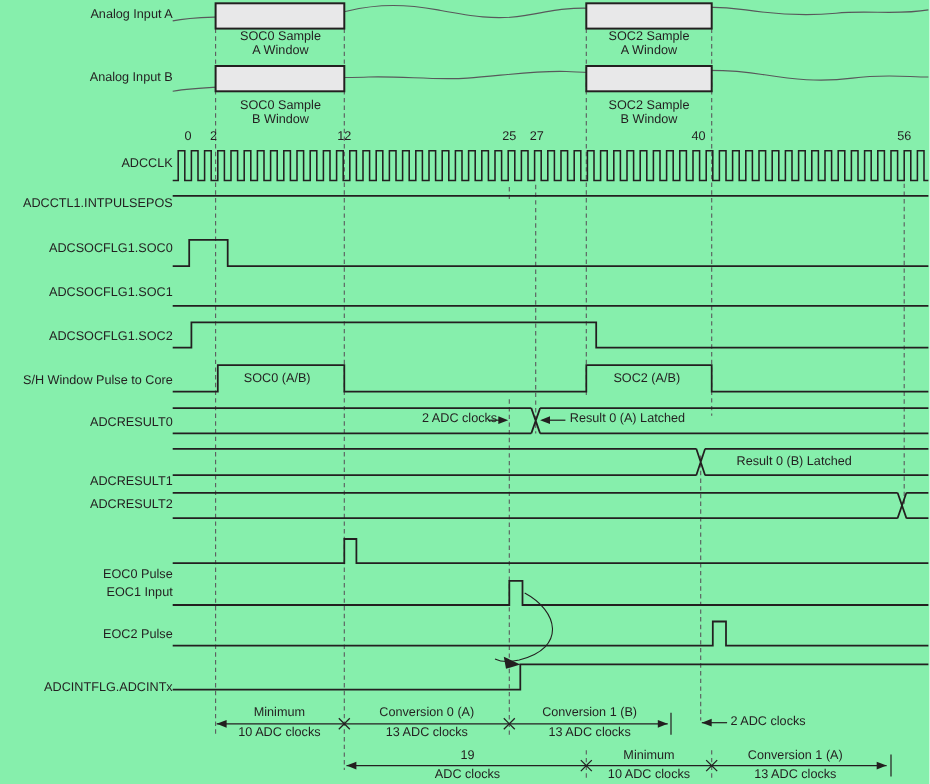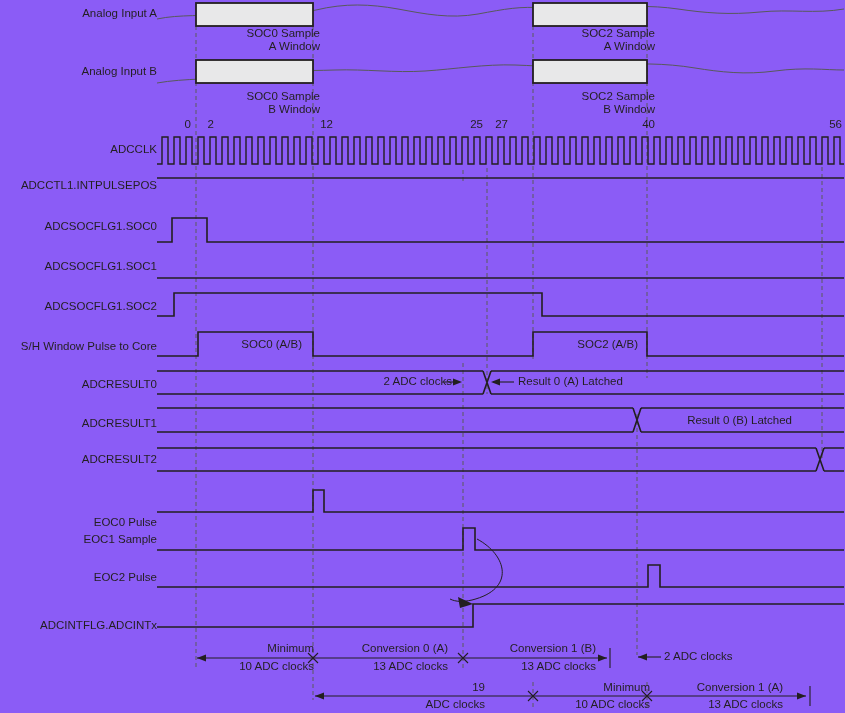--- a/index.html
+++ b/index.html
@@ -1,21 +1,21 @@
 <!DOCTYPE html>
 <html><head>
 <meta charset="utf-8">
 <style>
   html,body{margin:0;padding:0;background:#ffffff;}
-  .stage{position:relative;width:845px;height:713px;background:#8b5cf6;overflow:hidden;
+  .stage{position:relative;width:845px;height:713px;background:#86efac;overflow:hidden;
          font-family:"Liberation Sans",sans-serif;color:#231f20;}
   #diagram-svg{position:absolute;left:0;top:0;}
   .lbl{position:absolute;font-size:11.5px;line-height:13px;white-space:nowrap;color:#231f20;}
   .r{text-align:right;}
-  .c{text-align:right;}
+  .c{text-align:center;}
 </style>
 </head>
 <body>
 
 <div class="stage">
   <svg id="diagram-svg" width="845" height="713" viewBox="0 0 845 713">
       <line x1="196" y1="26" x2="196" y2="668" stroke="#5a5a5c" stroke-width="1" stroke-dasharray="4 3"></line>
       <line x1="313" y1="26" x2="313" y2="700" stroke="#5a5a5c" stroke-width="1" stroke-dasharray="4 3"></line>
       <line x1="463" y1="170" x2="463" y2="183" stroke="#5a5a5c" stroke-width="1" stroke-dasharray="4 3"></line>
       <line x1="463" y1="363" x2="463" y2="668" stroke="#5a5a5c" stroke-width="1" stroke-dasharray="4 3"></line>
@@ -73,24 +73,24 @@
 
   <div class="lbl r" style="right:688px;top:7px">Analog Input A</div>
   <div class="lbl r" style="right:688px;top:65px">Analog Input B</div>
   <div class="lbl r" style="right:688px;top:143px">ADCCLK</div>
   <div class="lbl r" style="right:688px;top:179px">ADCCTL1.INTPULSEPOS</div>
   <div class="lbl r" style="right:688px;top:220px">ADCSOCFLG1.SOC0</div>
   <div class="lbl r" style="right:688px;top:260px">ADCSOCFLG1.SOC1</div>
   <div class="lbl r" style="right:688px;top:300px">ADCSOCFLG1.SOC2</div>
   <div class="lbl r" style="right:688px;top:340px">S/H Window Pulse to Core</div>
   <div class="lbl r" style="right:688px;top:378px">ADCRESULT0</div>
-  <div class="lbl r" style="right:688px;top:417px">ADCRESULT1</div>
+  <div class="lbl r" style="right:688px;top:432px">ADCRESULT1</div>
   <div class="lbl r" style="right:688px;top:453px">ADCRESULT2</div>
   <div class="lbl r" style="right:688px;top:516px">EOC0 Pulse</div>
-  <div class="lbl r" style="right:688px;top:533px">EOC1 Sample</div>
+  <div class="lbl r" style="right:688px;top:533px">EOC1 Input</div>
   <div class="lbl r" style="right:688px;top:571px">EOC2 Pulse</div>
   <div class="lbl r" style="right:688px;top:619px">ADCINTFLG.ADCINTx</div>
 
   <div class="lbl c" style="left:190px;top:27px;width:130px">SOC0 Sample</div>
   <div class="lbl c" style="left:190px;top:40px;width:130px">A Window</div>
   <div class="lbl c" style="left:525px;top:27px;width:130px">SOC2 Sample</div>
   <div class="lbl c" style="left:525px;top:40px;width:130px">A Window</div>
   <div class="lbl c" style="left:190px;top:90px;width:130px">SOC0 Sample</div>
   <div class="lbl c" style="left:190px;top:103px;width:130px">B Window</div>
   <div class="lbl c" style="left:525px;top:90px;width:130px">SOC2 Sample</div>

